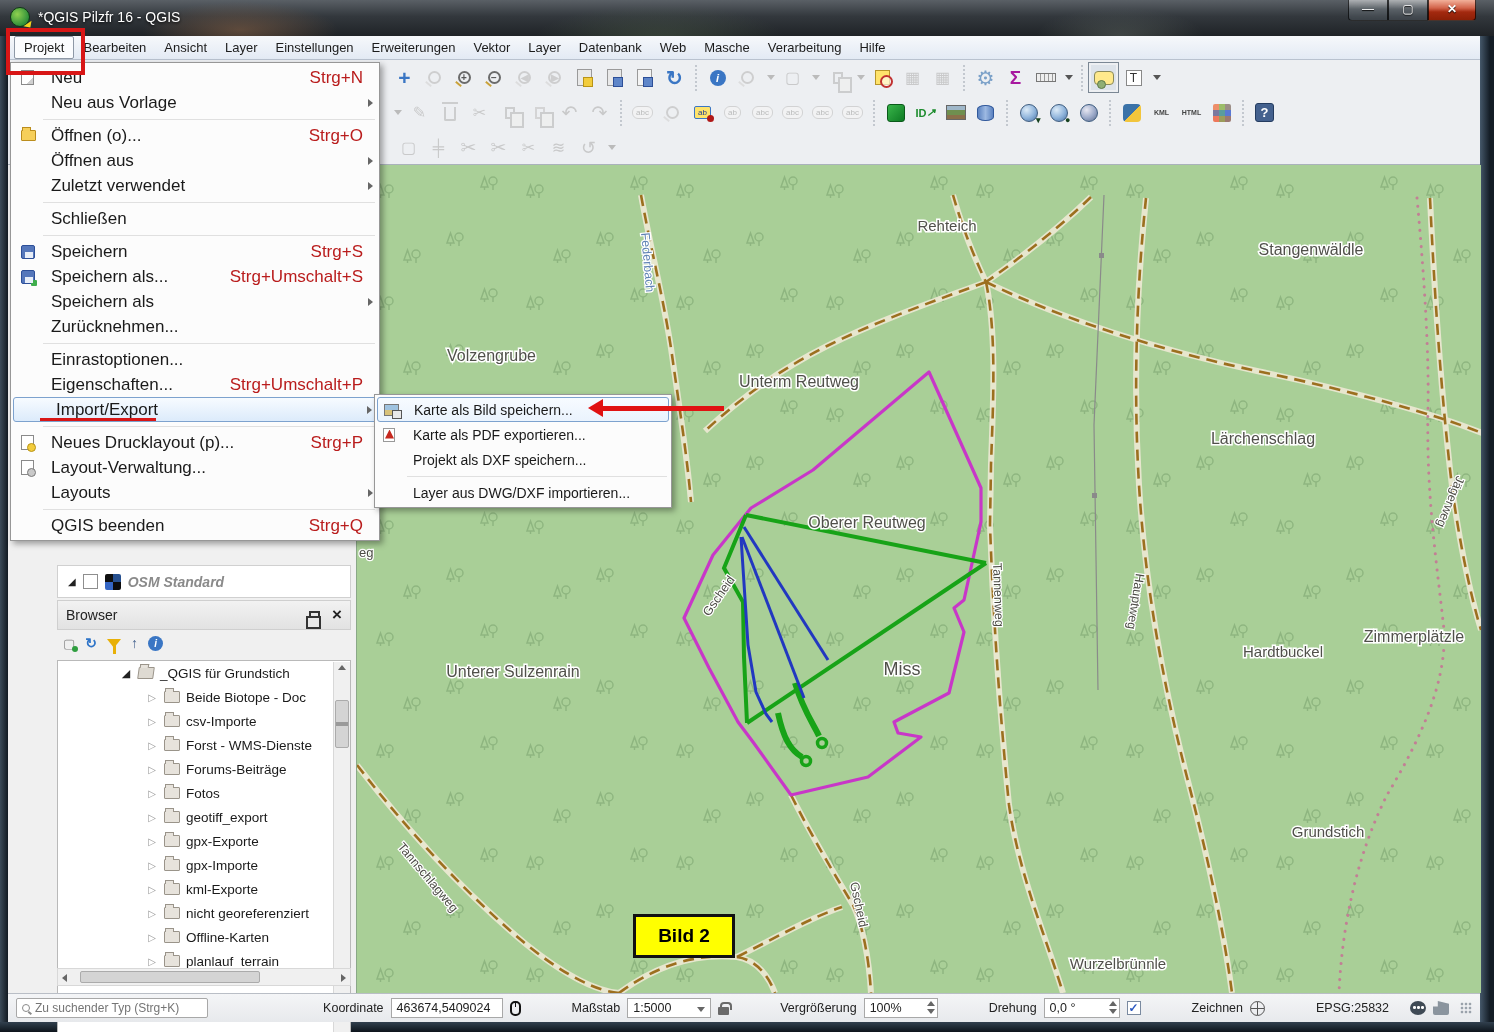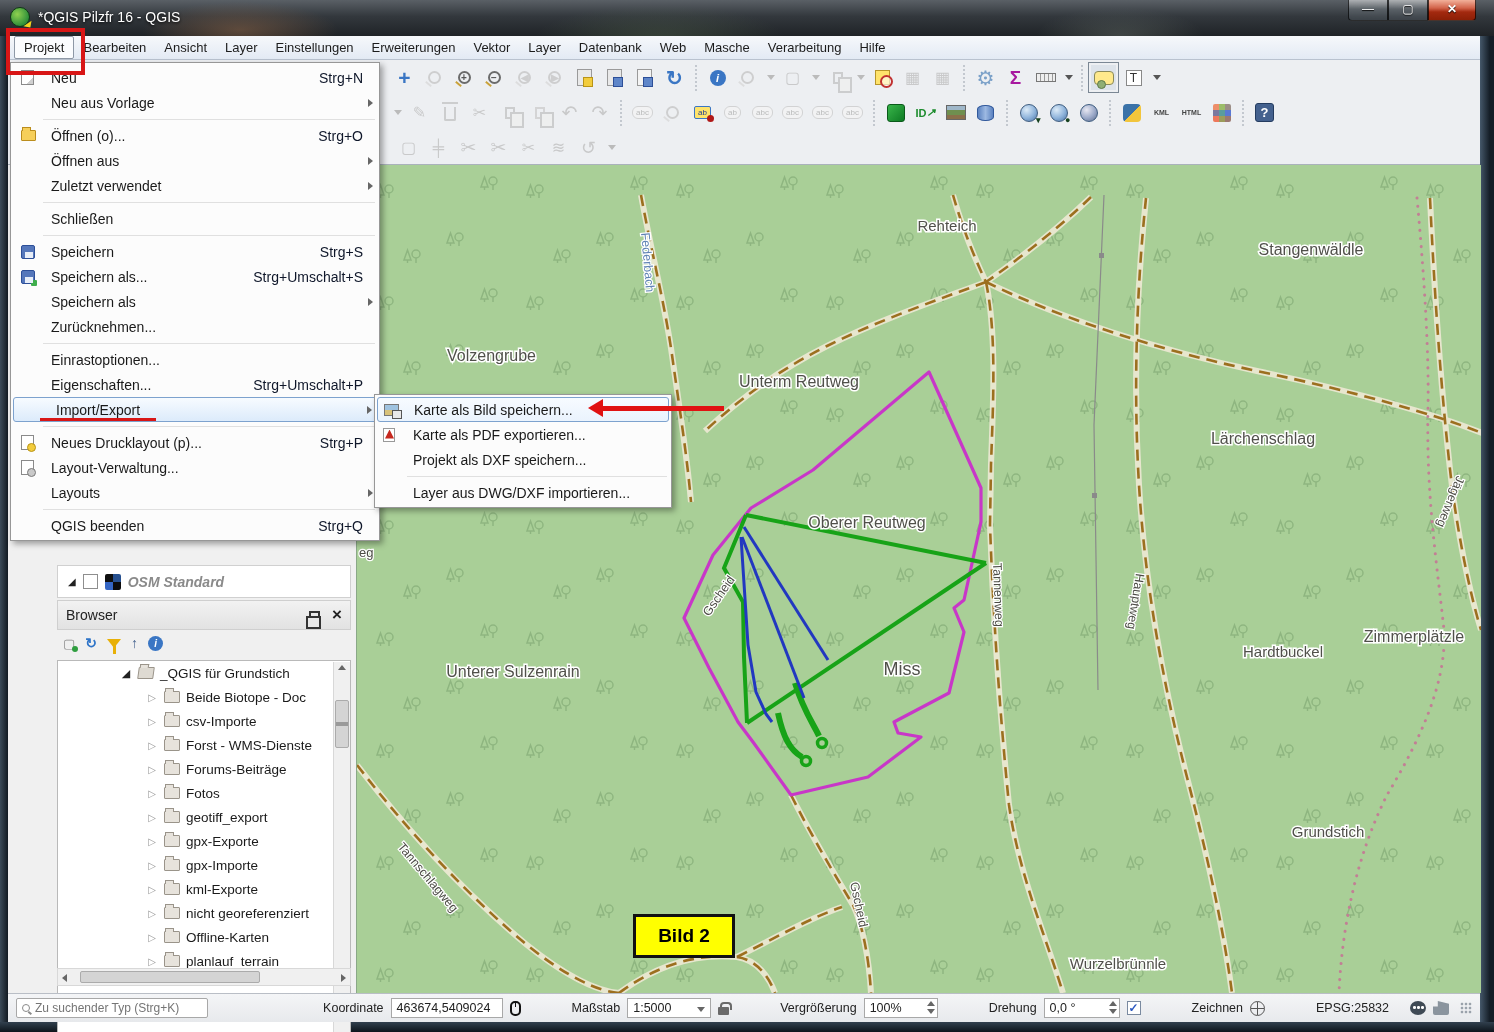--- a/index.html
+++ b/index.html
@@ -130,25 +130,25 @@
   .tri.left  { border-top:4px solid transparent; border-bottom:4px solid transparent; border-right:5px solid #666; }
   .tri.right { border-top:4px solid transparent; border-bottom:4px solid transparent; border-left:5px solid #666; }
 
   
   #map { left:356px; top:165px; width:1124px; height:828px; background:#a9cf97; border-left:1px solid #8aa887; }
   #bild2 { left:276px; top:749px; width:102px; height:44px; background:#ffff00; border:3px solid #111;
     display:flex; align-items:center; justify-content:center; font-size:19px; font-weight:bold; color:#000; }
 
   
   #projmenu { left:10px; top:62px; width:370px; background:#fcfcfc; border:1px solid #979797;
-    box-shadow:3px 3px 6px rgba(0,0,0,.35); padding:2px; z-index:40; font-size:14px; color:#1a1a1a; }
+    box-shadow:3px 3px 6px rgba(0,0,0,.35); padding:2px; z-index:40; font-size:17px; color:#1a1a1a; }
   .mi { height:25px; display:flex; align-items:center; position:relative; padding-left:8px; }
   .mi .mico { width:26px; flex:none; display:flex; align-items:center; }
   .mi .lbl { flex:1; padding-left:4px; }
-  .mi .sc { color:#0f172a; padding-right:14px; }
+  .mi .sc { color:#b91c1c; padding-right:14px; }
   .mi .subarr { position:absolute; right:4px; }
   .msep { height:8px; position:relative; }
   .msep:after { content:""; position:absolute; left:30px; right:2px; top:4px; border-top:1px solid #e0e0e0; }
   .mi.hl { background:linear-gradient(180deg,#f7fbff,#dcebfb); border:1px solid #7da2ce; border-radius:3px;padding-left:12px; }
   .redline { position:absolute; left:26px; bottom:0px; width:116px; height:3px; background:#d81616; }
   .ic-page { width:13px; height:15px; background:#fff; border:1px solid #8a8a8a;
     background-image:linear-gradient(135deg, transparent 75%, #d0d0d0 75%); }
   .ic-folder { width:15px; height:11px; background:#f6cf5a; border:1px solid #bb8d1d; border-radius:1px; position:relative; }
   .ic-folder:before { content:""; position:absolute; top:-4px; left:0; width:7px; height:3px; background:#f6cf5a; border:1px solid #bb8d1d; border-bottom:none; }
   .ic-floppy { width:14px; height:14px; background:#5577bb; border:1px solid #2d4f98; border-radius:2px; position:relative; }

